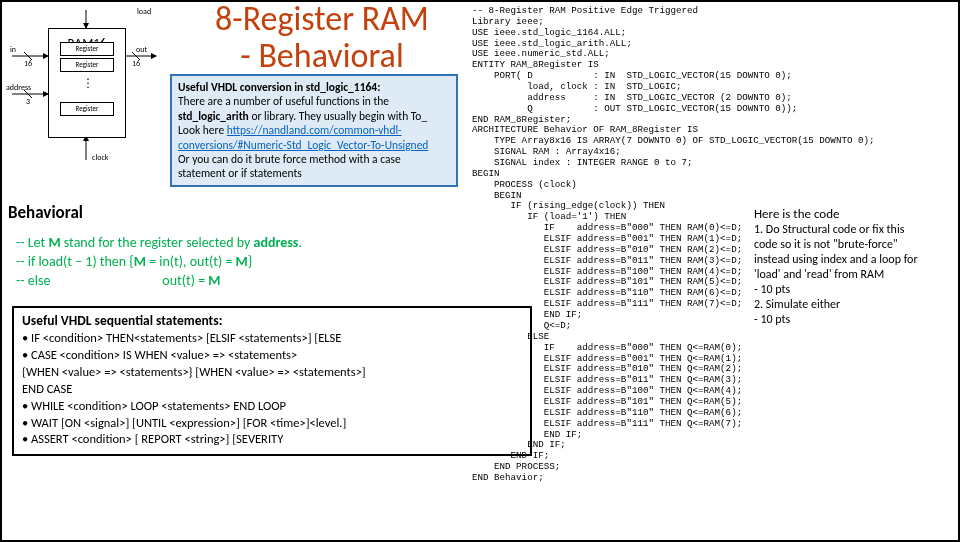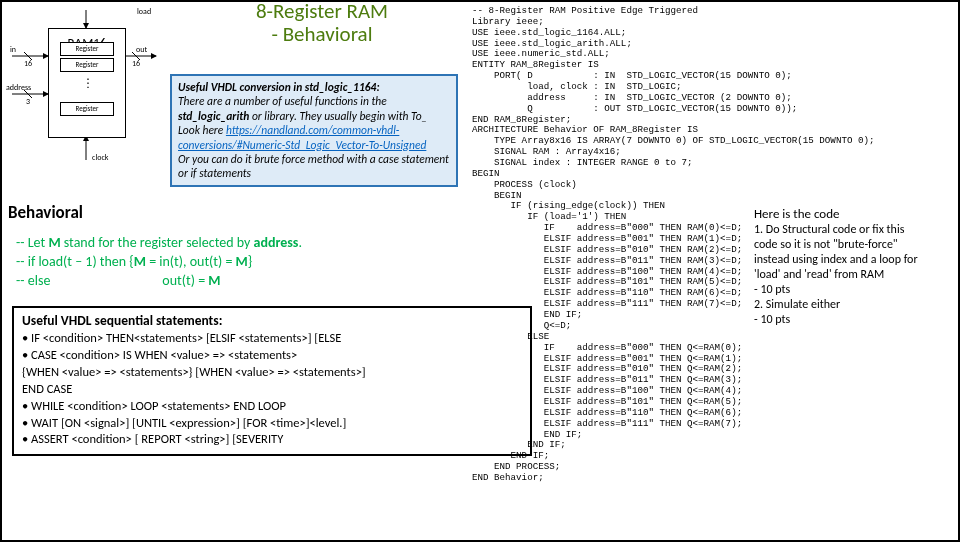--- a/index.html
+++ b/index.html
@@ -16,23 +16,23 @@
     position: relative;
     width: 960px;
     height: 542px;
     box-sizing: border-box;
     border: 2px solid #000;
   }
   .title {
     position: absolute;
     left: 170px;
     top: -2px;
-    font-size: 21px;
+    font-size: 34px;
     font-weight: 500;
-    color: #4d7c0f;
+    color: #c2410c;
     line-height: 1.1;
     text-align: center;
     width: 300px;
   }
   .diagram {
     position: absolute;
     left: 4px;
     top: 4px;
     width: 158px;
     height: 160px;
@@ -50,21 +50,20 @@
     position: absolute;
     left: 168px;
     top: 72px;
     width: 288px;
     border: 2px solid #2E74B5;
     background: #DEEBF7;
     padding: 4px 6px;
     font-size: 11.5px;
     line-height: 1.25;
     box-sizing: border-box;
-    font-style: italic;
   }
   .info1 a { color: #0563C1; text-decoration: underline; }
   .behav-head {
     position: absolute;
     left: 6px;
     top: 200px;
     font-size: 17px;
     font-weight: bold;
   }
   .behav-lines {

